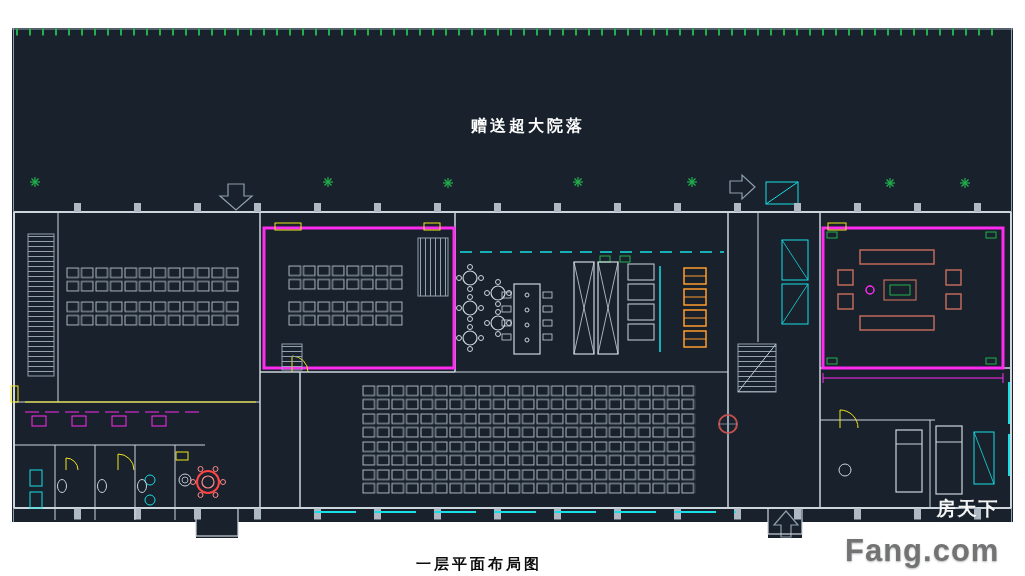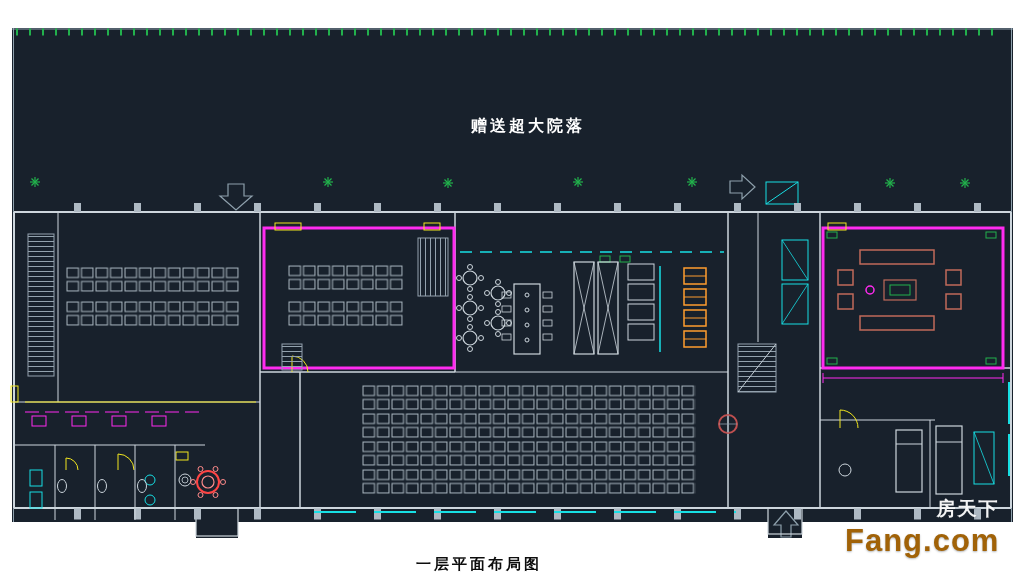--- a/index.html
+++ b/index.html
@@ -17,21 +17,21 @@
   .st-or{stroke:var(--orange,#ff9d2e);fill:none;}
   .st-sf{stroke:var(--sofa,#c06a5a);fill:none;}
   .fill-dark{fill:var(--bg,#18212c);}
   .courtyard-title{position:absolute;left:50%;top:116px;transform:translateX(-50%);
       color:#ffffff;font-size:16px;font-weight:bold;letter-spacing:3px;white-space:nowrap;padding-left:31px;}
   .plan-caption{position:absolute;left:416px;top:548px;color:#0d0d0d;font-size:15px;
       font-weight:600;letter-spacing:3px;white-space:nowrap;margin-top:7px;}
   .wm{position:absolute;left:845px;top:499px;line-height:1.0;pointer-events:none;text-align:right;}
   .wm-cn{color:rgba(255,255,255,0.95);font-size:19px;font-weight:bold;letter-spacing:2px;
       text-shadow:0 1px 2px rgba(40,50,60,.45);}
-  .wm-en{color:#a16207;font-size:31px;font-weight:bold;letter-spacing:1px;margin-top:7px;
+  .wm-en{color:#737373;font-size:31px;font-weight:bold;letter-spacing:1px;margin-top:17px;
       text-shadow:0 1px 2px rgba(60,70,80,.40);}
 </style>
 </head>
 <body>
 
 <div class="stage">
 
 <svg width="1025" height="576" viewBox="0 0 1025 576">
   <defs>
     <pattern id="desk" width="14.5" height="13.5" patternUnits="userSpaceOnUse">

